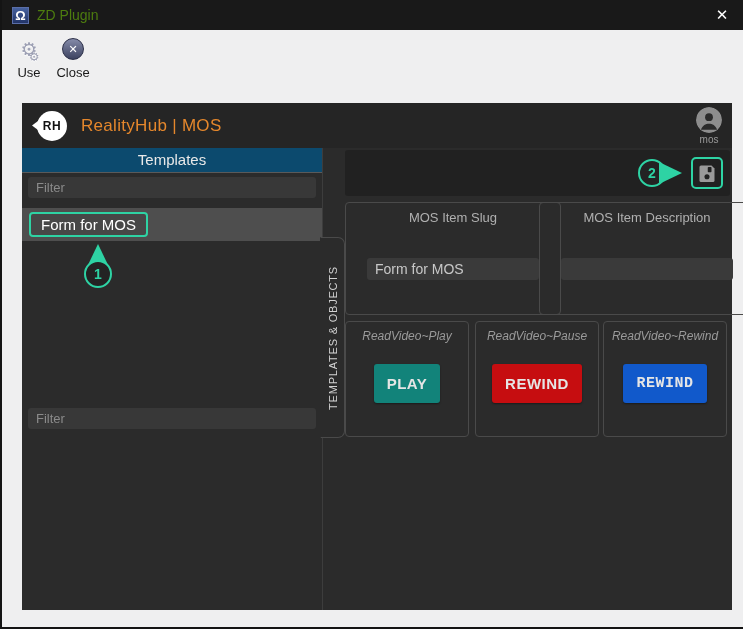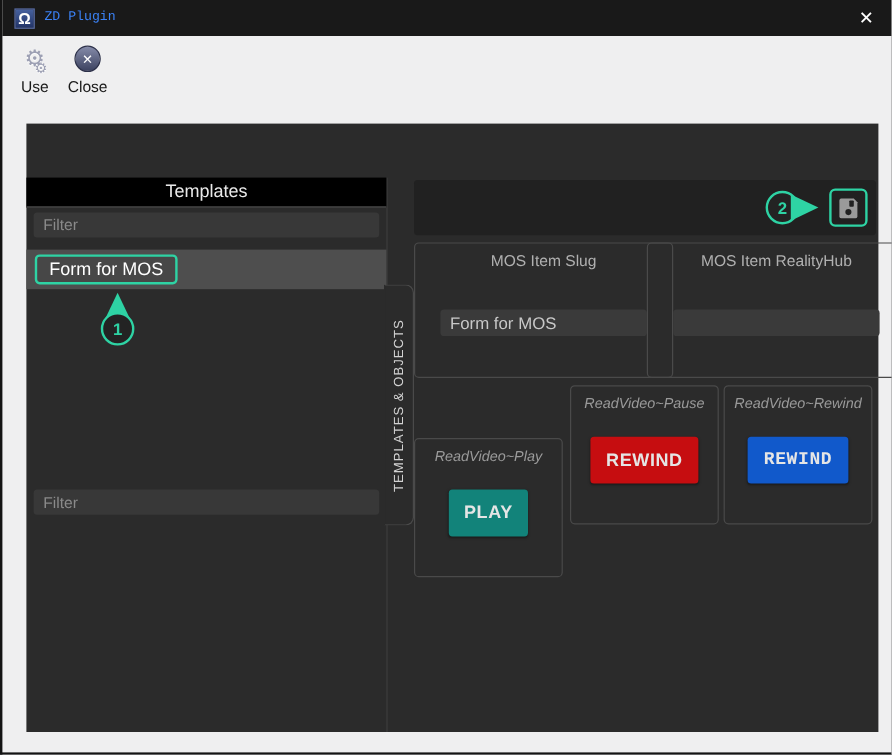--- a/index.html
+++ b/index.html
@@ -7,21 +7,21 @@
   body { font-family:"Liberation Sans","DejaVu Sans",sans-serif; background:#efefef; overflow:hidden; }
   .window { position:relative; width:743px; height:629px; background:#efeff0;
             border-left:2px solid #141414; border-bottom:2px solid #141414; }
 
   
   .titlebar { position:absolute; left:0; top:0; width:100%; height:30px; background:#191919;
               display:flex; align-items:center; padding:0 10px; }
   .app-icon { width:17px; height:17px; background:linear-gradient(#46619e,#223468);
               color:#fff; font-size:13px; font-weight:bold; display:flex; align-items:center;
               justify-content:center; margin-right:8px; border:1px solid #5a6ea8; }
-  .titlebar-title { color:#3b82f6; font-size:11px;font-family:Liberation Mono, monospace; }
+  .titlebar-title { color:#4d7c0f; font-size:14px; }
   .titlebar-close { margin-left:auto; color:#fff; font-size:15px; width:22px; height:22px;
                     display:flex; align-items:center; justify-content:center; cursor:default; }
 
   
   .toolbar { position:absolute; left:0; top:30px; width:100%; height:66px; display:flex; gap:6px; padding:6px 8px; }
   .tool-btn { width:38px; display:flex; flex-direction:column; align-items:center; justify-content:flex-start; }
   .tool-icon { height:26px; display:flex; align-items:center; justify-content:center; position:relative; }
   .gear-main { font-size:19px; color:#9da0b4; text-shadow:0 1px 0 #fff; }
   .gear-small { position:absolute; right:-2px; bottom:-2px; font-size:12px; color:#9da0b4; text-shadow:0 1px 0 #fff; }
   .close-circle { width:22px; height:22px; border-radius:50%; background:linear-gradient(#858ba9,#3c4260);
@@ -38,21 +38,21 @@
              letter-spacing:0.5px; }
   .rh-logo::before { content:""; position:absolute; left:-5px; top:9px; width:8px; height:12px; background:#fff;
                      clip-path:polygon(100% 0,0 50%,100% 100%); }
   .brand { margin-left:14px; font-size:17px; letter-spacing:0.3px; }
   .avatar-wrap { margin-left:auto; margin-right:10px; display:flex; flex-direction:column; align-items:center; }
   .avatar { width:26px; height:26px; border-radius:50%; overflow:hidden; }
   .user-label { font-size:10px; color:#9a9a9a; margin-top:1px; }
 
   
   .left { position:absolute; left:0; top:45px; width:301px; height:462px; border-right:1px solid #3d3d3d; }
-  .sec-header { position:absolute; left:0; width:100%; height:25px; background:#000000;
+  .sec-header { position:absolute; left:0; width:100%; height:25px; background:#0c4a6e;
                 border-bottom:1px solid #5a5a5a; color:#e9e9e9; font-size:15px; text-align:center;
                 line-height:24px; }
   .sec-header.templates { top:0; }
   .sec-header.objects { top:235px; }
   .filter-input { position:absolute; left:6px; width:288px; height:21px; background:#383838; border:none;
                   border-radius:3px; color:#cfcfcf; font-size:13px; padding:0 8px; outline:none;
                   font-family:"Liberation Sans","DejaVu Sans",sans-serif; }
   .filter-input::placeholder { color:#8a8a8a; }
   .filter1 { top:29px; }
   .filter2 { top:260px; }
@@ -91,21 +91,21 @@
                  border-radius:4px; display:flex; flex-direction:column; align-items:center; }
   .field-panel.slug { left:22px; }
   .field-panel.desc { left:216px; }
   .field-label { font-size:13px; color:#b0b0b0; margin-top:7px; }
   .field-input { width:172px; height:22px; margin-top:33px; background:#3a3a3a; border:none; border-radius:3px;
                  color:#c8c8c8; font-size:14px; padding:0 8px; outline:none;
                  font-family:"Liberation Sans","DejaVu Sans",sans-serif; }
 
   .btn-panel { position:absolute; top:173px; width:124px; height:116px; border:1px solid #4a4a4a;
                border-radius:4px; display:flex; flex-direction:column; align-items:center; }
-  .btn-panel.p1 { left:22px;margin-top:44px; }
+  .btn-panel.p1 { left:22px; }
   .btn-panel.p2 { left:152px; }
   .btn-panel.p3 { left:280px; }
   .btn-group-label { font-style:italic; font-size:12px; color:#9a9a9a; margin-top:7px; }
   .action-btn { margin-top:21px; border:none; border-radius:3px; color:#e5e5e5; font-weight:bold; font-size:15px;
                 letter-spacing:0.5px; padding:11px 13px; font-family:"Liberation Sans","DejaVu Sans",sans-serif;
                 box-shadow:0 1px 2px rgba(0,0,0,0.4); cursor:pointer; }
 </style>
 </head>
 <body>
 
@@ -128,20 +128,34 @@
     <div class="tool-btn">
       <div class="tool-icon">
         <div class="close-circle">✕</div>
       </div>
       <div class="tool-label">Close</div>
     </div>
   </div>
 
   <div class="panel">
 
+    <div class="panel-header">
+      <div class="rh-logo">RH</div>
+      <div class="brand" style="color: rgb(229, 135, 44);">RealityHub | MOS</div>
+      <div class="avatar-wrap">
+        <div class="avatar">
+          <svg width="26" height="26" viewBox="0 0 24 24">
+            <circle cx="12" cy="12" r="12" fill="#8d8d8d"></circle>
+            <circle cx="12" cy="9.4" r="3.6" fill="#2b2b2b"></circle>
+            <path d="M4.5 21c1.6-4.2 4.3-5.6 7.5-5.6s5.9 1.4 7.5 5.6z" fill="#2b2b2b"></path>
+          </svg>
+        </div>
+        <div class="user-label">mos</div>
+      </div>
+    </div>
 
     <div class="left">
       <div class="sec-header templates">Templates</div>
       <input class="filter-input filter1" placeholder="Filter" style="">
       <div class="tpl-row">
         <div class="tpl-highlight">Form for MOS</div>
       </div>
       <div class="ann-up">
         <div class="tri-up"></div>
         <div class="ann-circle">1</div>
@@ -167,21 +181,21 @@
             <circle cx="12" cy="17" r="3.4" fill="#212121"></circle>
           </svg>
         </div>
       </div>
 
       <div class="field-panel slug">
         <div class="field-label">MOS Item Slug</div>
         <input class="field-input" value="Form for MOS" style="">
       </div>
       <div class="field-panel desc">
-        <div class="field-label">MOS Item RealityHub</div>
+        <div class="field-label">MOS Item Description</div>
         <input class="field-input" value="" style="">
       </div>
 
       <div class="btn-panel p1">
         <div class="btn-group-label">ReadVideo~Play</div>
         <button class="action-btn" style="background-color: rgb(18, 131, 122);">PLAY</button>
       </div>
       <div class="btn-panel p2">
         <div class="btn-group-label">ReadVideo~Pause</div>
         <button class="action-btn" style="background-color: rgb(198, 13, 16);">REWIND</button>

